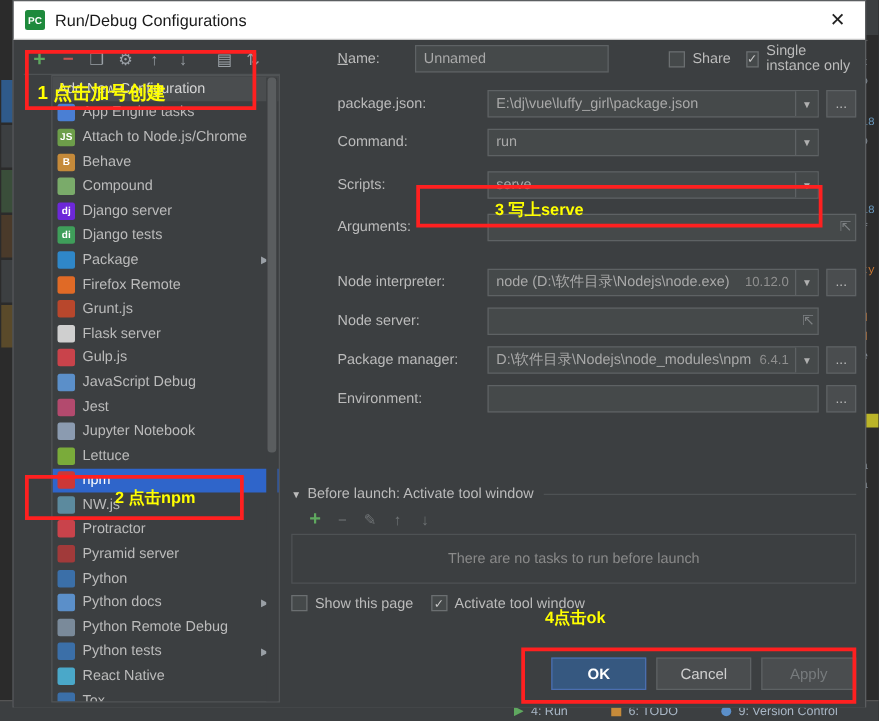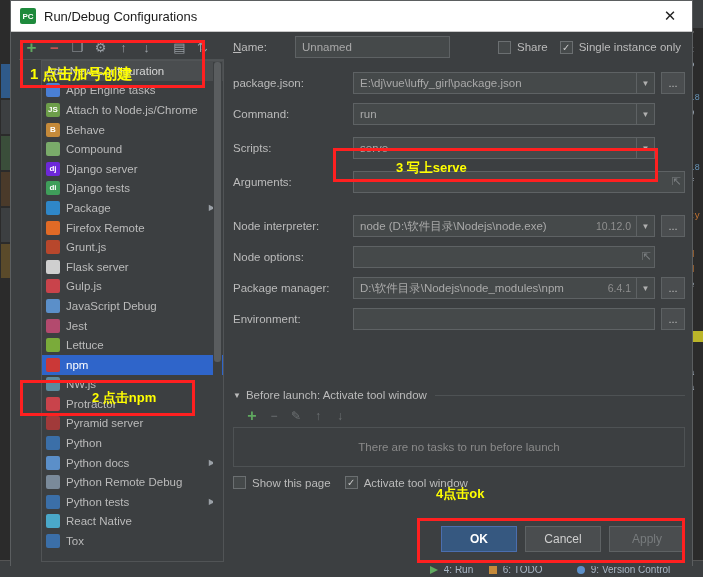--- a/index.html
+++ b/index.html
@@ -59,21 +59,21 @@
   .ico { width: 14px; height: 14px; margin-right: 6px; flex: 0 0 auto; border-radius: 2px;
     font-size: 8px; color: #fff; display: flex; align-items: center; justify-content: center;
     font-weight: bold; line-height: 1; }
   .chev { position: absolute; right: 8px; font-size: 8px; color: #9aa0a6; }
   .listscroll { position: absolute; right: 1px; top: 1px; width: 9px; height: 500px; background: #3c3f41; }
   .listscroll .thumb { position: absolute; left: 1px; top: 0px; width: 7px; height: 300px;
     background: #5a5d5f; border-radius: 3px; }
 
   
   .rightcol { position: absolute; left: 222px; top: 4px; width: 452px; height: 526px; }
-  .frow { display: flex; align-items: center; height: 22px; margin-bottom: 9px; }
+  .frow { display: flex; align-items: center; height: 22px; margin-bottom: 9px; margin-left: 37px; }
   .flabel { width: 120px; color: #bbbbbb; font-size: 11.5px; flex: 0 0 auto; }
   .flabel u { text-decoration: underline; }
   .fctl { position: relative; flex: 1 1 auto; height: 22px; }
   .tinput { width: 100%; height: 22px; background: #45494a; border: 1px solid #5e6264;
     color: #a9a9a9; font-size: 11.5px; padding: 0 6px; line-height: 20px;
     font-family: "Liberation Sans", sans-serif; overflow: hidden; white-space: nowrap; }
   .combo { display: flex; width: 100%; height: 22px; border: 1px solid #5e6264; background: #45494a; }
   .combo .val { flex: 1 1 auto; color: #a9a9a9; font-size: 11.5px; padding: 0 6px;
     line-height: 20px; white-space: nowrap; overflow: hidden; }
   .combo .ver { color: #8f8f8f; font-size: 10.5px; line-height: 20px; padding-right: 5px; flex: 0 0 auto; }
@@ -139,21 +139,21 @@
         <span class="ln" style="color: rgb(204, 120, 50); margin-top: 28px;">d</span>
         <span class="ln" style="color: rgb(204, 120, 50); margin-top: 4px;">d</span>
         <span class="ln" style="color: rgb(169, 183, 198); margin-top: 4px;">e</span>
         <span class="ln" style="color: rgb(187, 181, 41); background: rgb(187, 181, 41); margin-top: 40px;">N</span>
         <span class="ln" style="color: rgb(169, 183, 198); margin-top: 26px;">a</span>
         <span class="ln" style="color: rgb(169, 183, 198); margin-top: 4px;">a</span>
       </div>
   </div>
 
   <div class="statusbar">
-    <span class="si" style="left:411px;padding-left:19px;">
+    <span class="si" style="left:392px;padding-left:19px;">
       <span class="sb-dot" style="background:#5fa85f;clip-path:polygon(0 0,100% 50%,0 100%);"></span>
       <span>4: Run</span>
     </span>
     <span class="si" style="left:489px;">
       <span class="sb-dot" style="background:#c58a3a;"></span>
       <span>6: TODO</span>
     </span>
     <span class="si" style="left:577px;">
       <span class="sb-dot" style="background:#5b8fc9;border-radius:50%;"></span>
       <span>9: Version Control</span>
@@ -234,20 +234,24 @@
               </div>
               <div class="listrow">
                 <span class="ico" style="background: rgb(91, 143, 201);"></span>
                 <span>JavaScript Debug</span>
               </div>
               <div class="listrow">
                 <span class="ico" style="background: rgb(179, 74, 110);"></span>
                 <span>Jest</span>
               </div>
               <div class="listrow">
+                <span class="ico" style="background: rgb(139, 155, 176);"></span>
+                <span>Jupyter Notebook</span>
+              </div>
+              <div class="listrow">
                 <span class="ico" style="background: rgb(122, 171, 58);"></span>
                 <span>Lettuce</span>
               </div>
               <div class="listrow selected">
                 <span class="ico" style="background: rgb(203, 56, 55);"></span>
                 <span>npm</span>
               </div>
               <div class="listrow">
                 <span class="ico" style="background: rgb(92, 138, 158);"></span>
                 <span>NW.js</span>
@@ -355,21 +359,21 @@
             <div class="combo">
               <div class="val">node (D:\软件目录\Nodejs\node.exe)</div>
               <div class="ver">10.12.0</div>
               <div class="arrow">▼</div>
             </div>
           </div>
           <div class="dots">...</div>
         </div>
 
         <div class="frow">
-          <div class="flabel">Node options:</div>
+          <div class="flabel">Node server:</div>
           <div class="fctl" style="margin-right:30px;">
             <div class="tinput"></div>
             <div class="expander">⇱</div>
           </div>
         </div>
 
         <div class="frow">
           <div class="flabel">Package manager:</div>
           <div class="fctl">
             <div class="combo">

